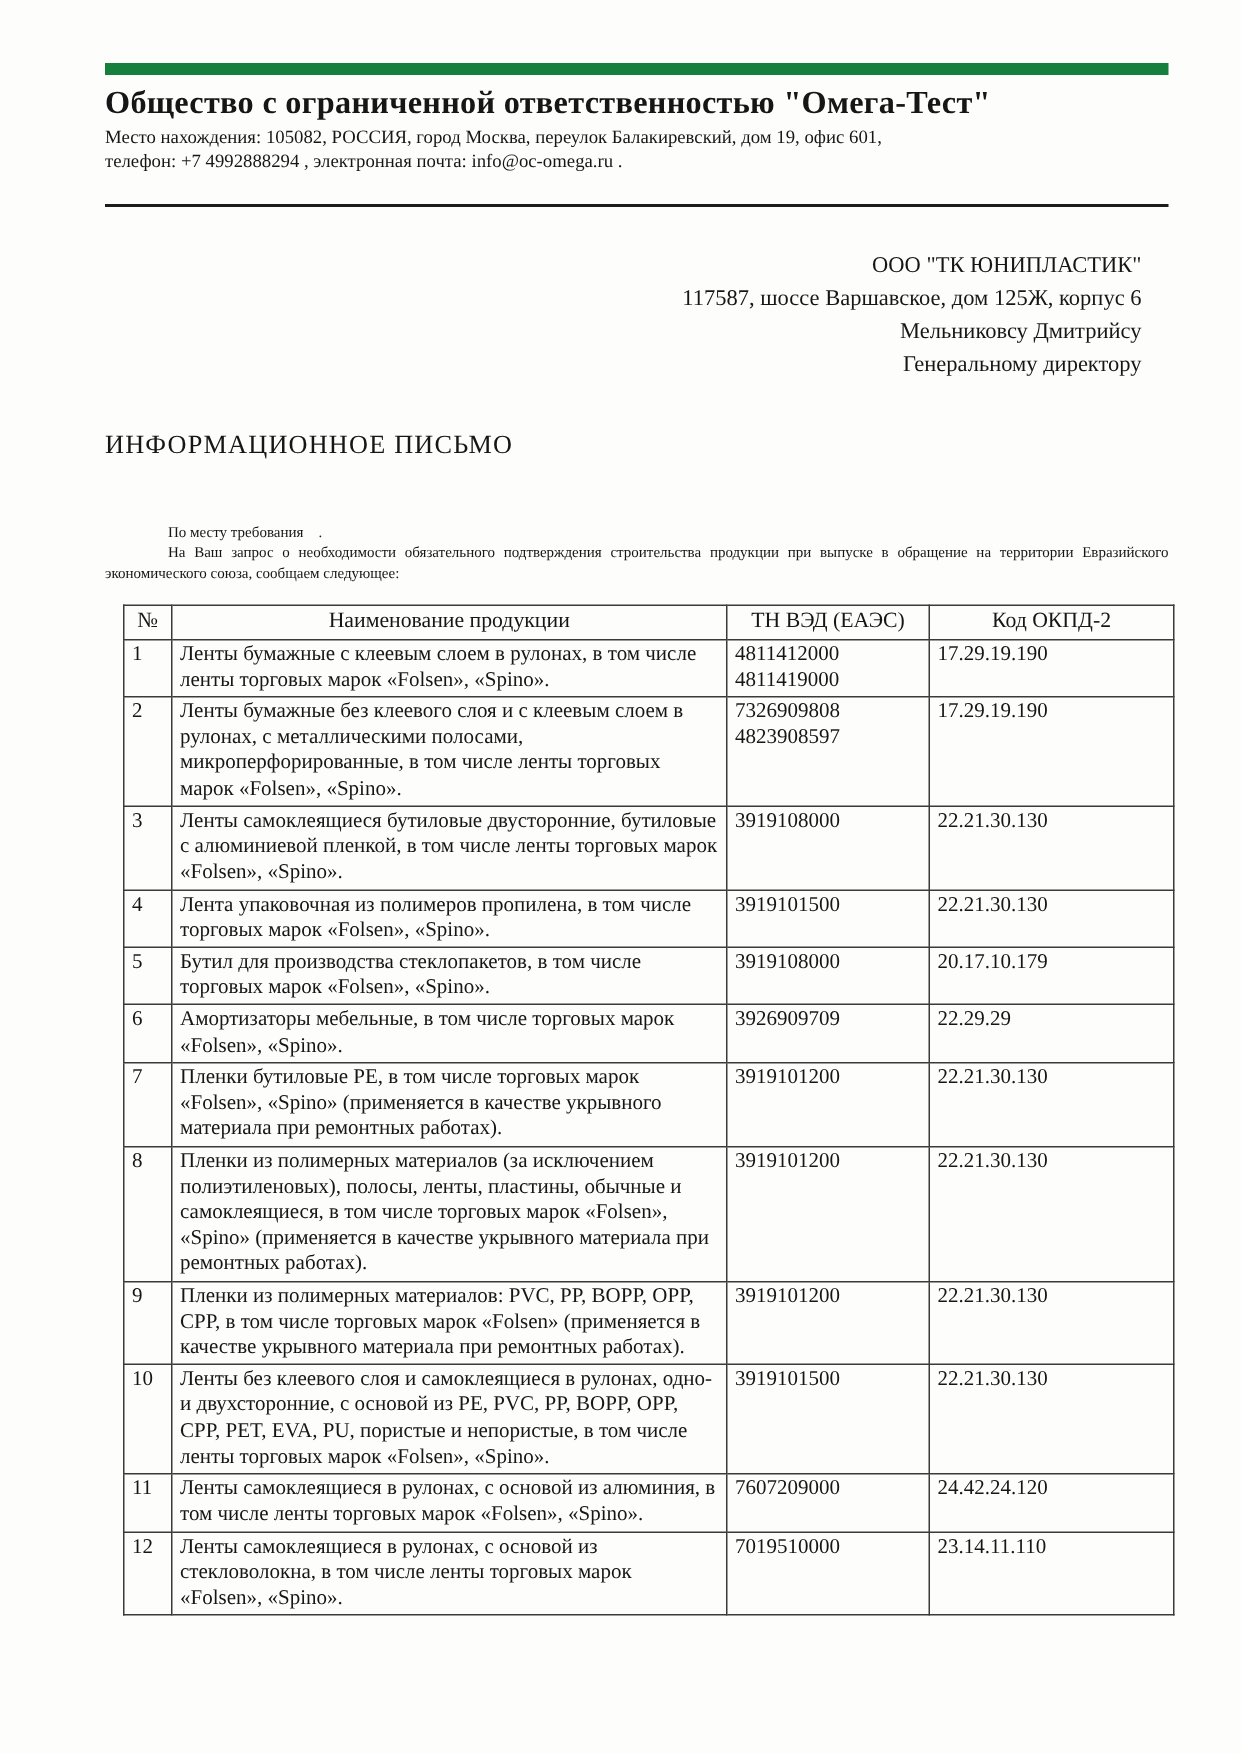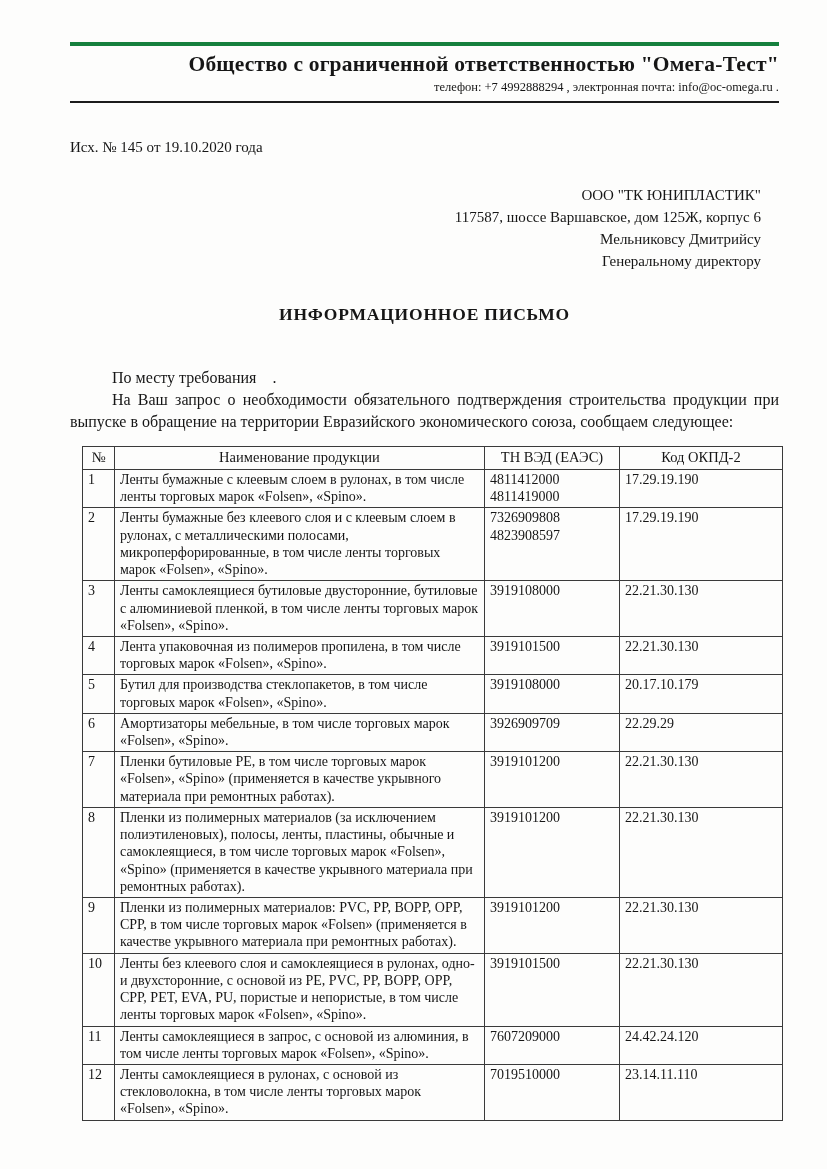--- a/index.html
+++ b/index.html
@@ -14,24 +14,24 @@
     font-family: "Liberation Serif", "DejaVu Serif", serif;
     color: #161616;
     background: #fdfdfc;
     position: relative;
   }
   .page {
     padding: 42px 48px 0 70px;
   }
   
   .letterhead {
-    border-top: 4px solid #15803d;
+    border-top: 8px solid #15803d;
     border-bottom: 2px solid #1c1c1c;
-    padding: 4px 0 6px 0;
-    text-align: right;
+    padding: 4px 0 20px 0;
+    text-align: left;
   }
   .company-name {
     font-size: 21.5px;
     font-weight: bold;
     letter-spacing: 0.2px;
     margin: 2px 0 2px 0;
   }
   .company-sub {
     font-size: 12.5px;
     line-height: 1.3;
@@ -45,29 +45,28 @@
   .recipient {
     margin-top: 28px;
     text-align: right;
     font-size: 15px;
     line-height: 1.47;
     padding-right: 18px;
   }
   
   .letter-title {
     margin-top: 32px;
-    text-align: center;
     font-size: 17.5px;
-    font-weight: bold;
+    font-weight: normal;
     letter-spacing: 0.8px;
   }
   
   .body-text {
     margin-top: 42px;
-    font-size: 16px;
+    font-size: 10px;
     line-height: 1.37;
   }
   .body-text p {
     margin: 0;
     text-indent: 42px;
     text-align: justify;
   }
   
   .table-wrap {
     margin: 13px 0 0 12px;
@@ -97,24 +96,24 @@
   col.c-okpd { width: 163px; }
   .cell-tnved { white-space: pre-line; }
 </style>
 </head>
 <body>
 
 <div class="page">
 
   <div class="letterhead">
     <div class="company-name">Общество с ограниченной ответственностью "Омега-Тест"</div>
+    <div class="company-sub">Место нахождения: 105082, РОССИЯ, город Москва, переулок Балакиревский, дом 19, офис 601,</div>
     <div class="company-sub">телефон:  +7 4992888294 , электронная почта: info@oc-omega.ru .</div>
   </div>
 
-  <div class="ref-line">Исх. № 145 от 19.10.2020 года</div>
 
   <div class="recipient">
     <div>ООО "ТК ЮНИПЛАСТИК"</div>
     <div>117587, шоссе Варшавское, дом 125Ж, корпус 6</div>
     <div>Мельниковсу Дмитрийсу</div>
     <div>Генеральному директору</div>
   </div>
 
   <div class="letter-title">ИНФОРМАЦИОННОЕ ПИСЬМО</div>
 
@@ -207,21 +206,21 @@
 
   <tr>
     <td class="cell-num">10</td>
     <td class="cell-name">Ленты без клеевого слоя и  самоклеящиеся в рулонах, одно- и двухсторонние, с основой из PE, PVC, PP, BOPP, OPP, CPP, PET, EVA, PU, пористые и непористые, в том числе ленты торговых марок «Folsen», «Spino».</td>
     <td class="cell-tnved">3919101500</td>
     <td class="cell-okpd">22.21.30.130</td>
   </tr>
 
   <tr>
     <td class="cell-num">11</td>
-    <td class="cell-name">Ленты самоклеящиеся в запрос, с основой из алюминия, в том числе ленты торговых марок «Folsen», «Spino».</td>
+    <td class="cell-name">Ленты самоклеящиеся в рулонах, с основой из алюминия, в том числе ленты торговых марок «Folsen», «Spino».</td>
     <td class="cell-tnved">7607209000</td>
     <td class="cell-okpd">24.42.24.120</td>
   </tr>
 
   <tr>
     <td class="cell-num">12</td>
     <td class="cell-name">Ленты самоклеящиеся в рулонах, с основой из стекловолокна, в том числе ленты торговых марок «Folsen», «Spino».</td>
     <td class="cell-tnved">7019510000</td>
     <td class="cell-okpd">23.14.11.110</td>
   </tr>

